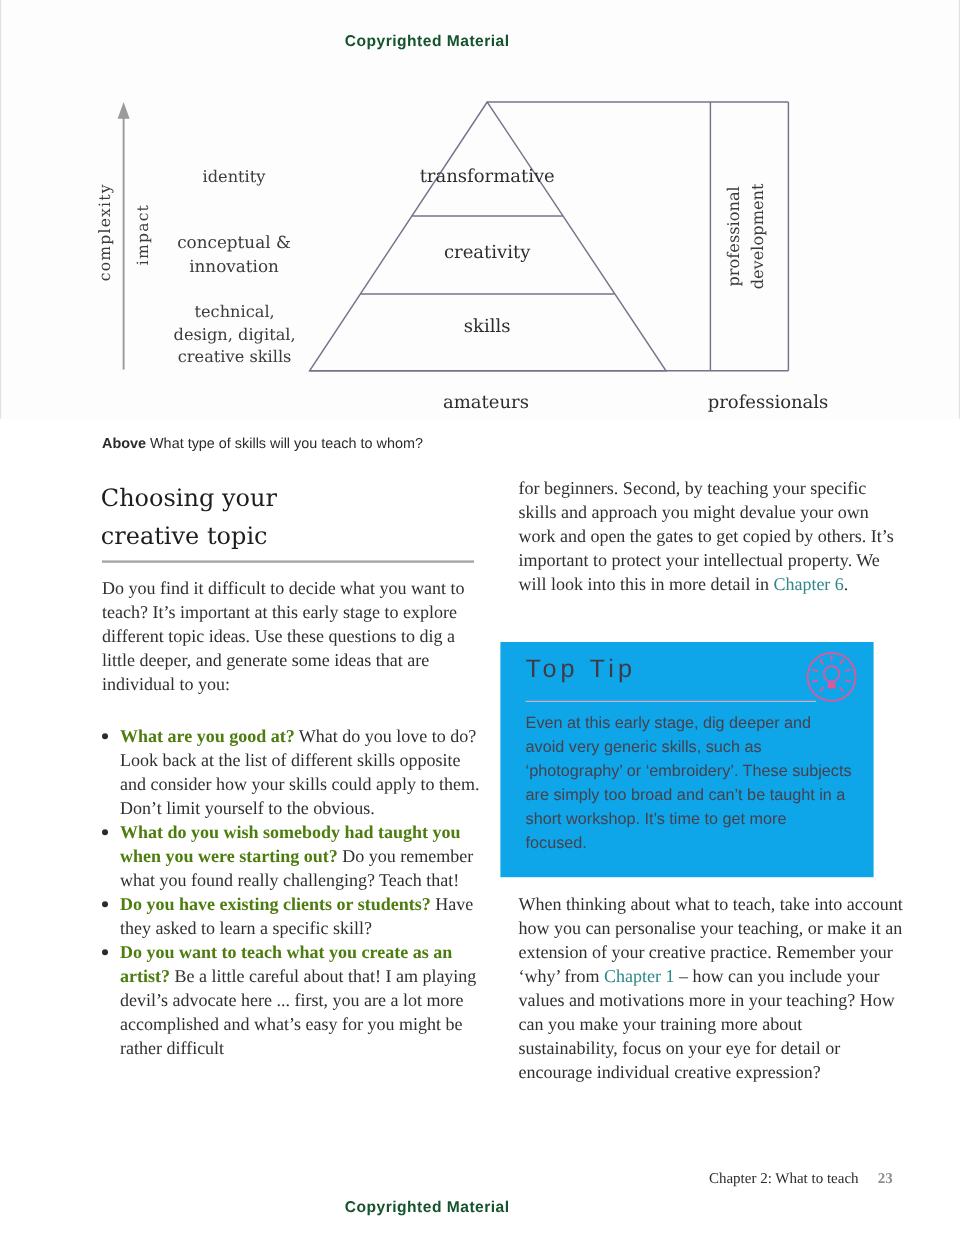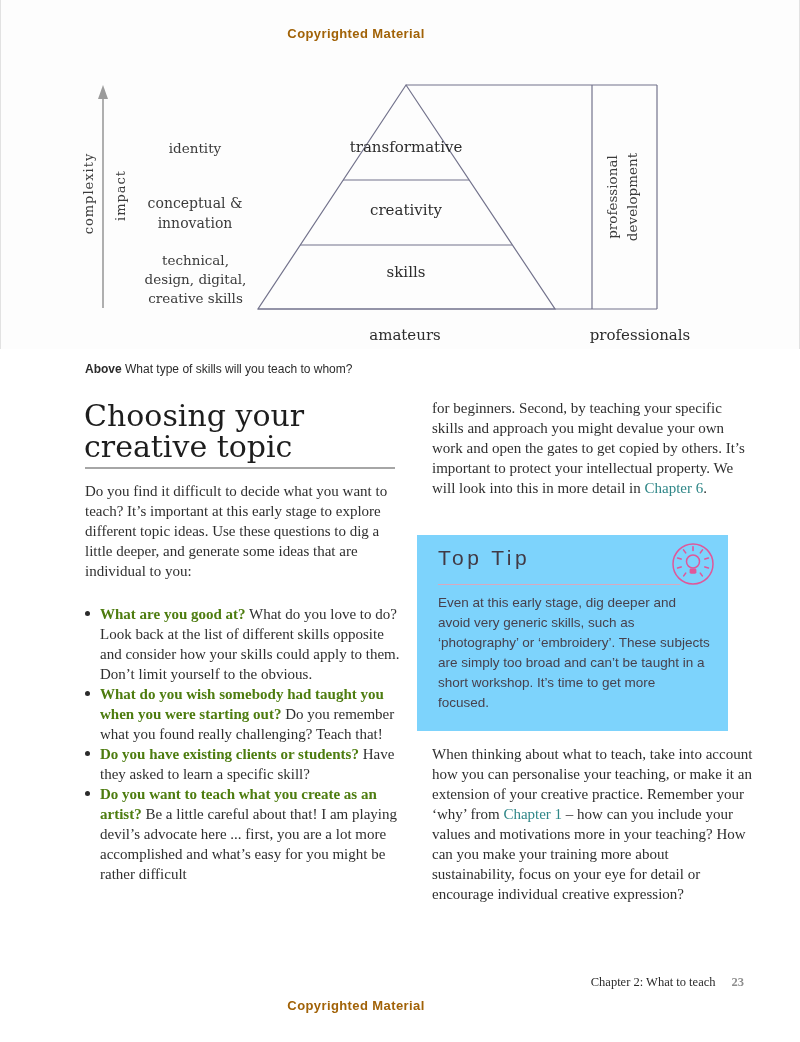--- a/index.html
+++ b/index.html
@@ -7,42 +7,42 @@
        font-family:"Liberation Serif",serif;color:#2f2f2f;}
   .abs{position:absolute;}
   .preline{white-space:pre-line;}
   .center{text-align:center;}
 
   
   .figure-band{left:0;top:0;width:798px;height:349px;background:#fdfdfd;
                border-left:1px solid #e2e2e2;border-right:1px solid #e2e2e2;}
 
   .copyright{width:712px;text-align:center;font-family:"Liberation Sans",sans-serif;
-             font-weight:bold;font-size:13px;color:#a16207;letter-spacing:.4px;}
+             font-weight:bold;font-size:13px;color:#14532d;letter-spacing:.4px;}
 
   .diag-label{font-family:"DejaVu Serif",serif;color:#3b3b3b;}
   .rot{transform:rotate(-90deg);}
 
   .caption{font-family:"Liberation Sans",sans-serif;font-size:12px;color:#2b2b2b;}
   .caption b{font-weight:bold;}
 
   h1.title{margin:0;font-family:"DejaVu Serif",serif;font-weight:normal;
-           font-size:30px;line-height:31px;color:#1d1d1d;white-space:pre-line;}
+           font-size:20px;line-height:31px;color:#1d1d1d;white-space:pre-line;}
   .title-rule{height:2px;background:#a6a6a6;}
 
   .body-text{font-size:15px;line-height:20px;color:#2f2f2f;}
   .body-text b{font-weight:bold;color:#4d7c0f;}
   .chapter-link{color:#2e8687;cursor:pointer;}
 
   ul.qlist{list-style:none;margin:0;padding:0;}
   ul.qlist li{display:flex;}
   .dot{flex:none;width:15px;padding-top:7px;}
   .dot i{display:block;width:5px;height:5px;border-radius:50%;background:#2b2b2b;}
 
-  .tipbox{background:#7dd3fc;}
+  .tipbox{background:#0ea5e9;}
   .tip-title{font-family:"Liberation Sans",sans-serif;font-size:21px;letter-spacing:3.5px;
              color:#413a45;font-weight:normal;}
   .tip-rule{height:1px;background:#d9a9be;}
   .tip-body{font-family:"Liberation Sans",sans-serif;font-size:13.5px;line-height:20px;color:#47414d;}
 
   .footer{font-size:12.5px;color:#2b2b2b;}
   .footer .pagenum{color:#8e8e8e;font-weight:bold;margin-left:16px;}
 </style>
 </head>
 <body>

